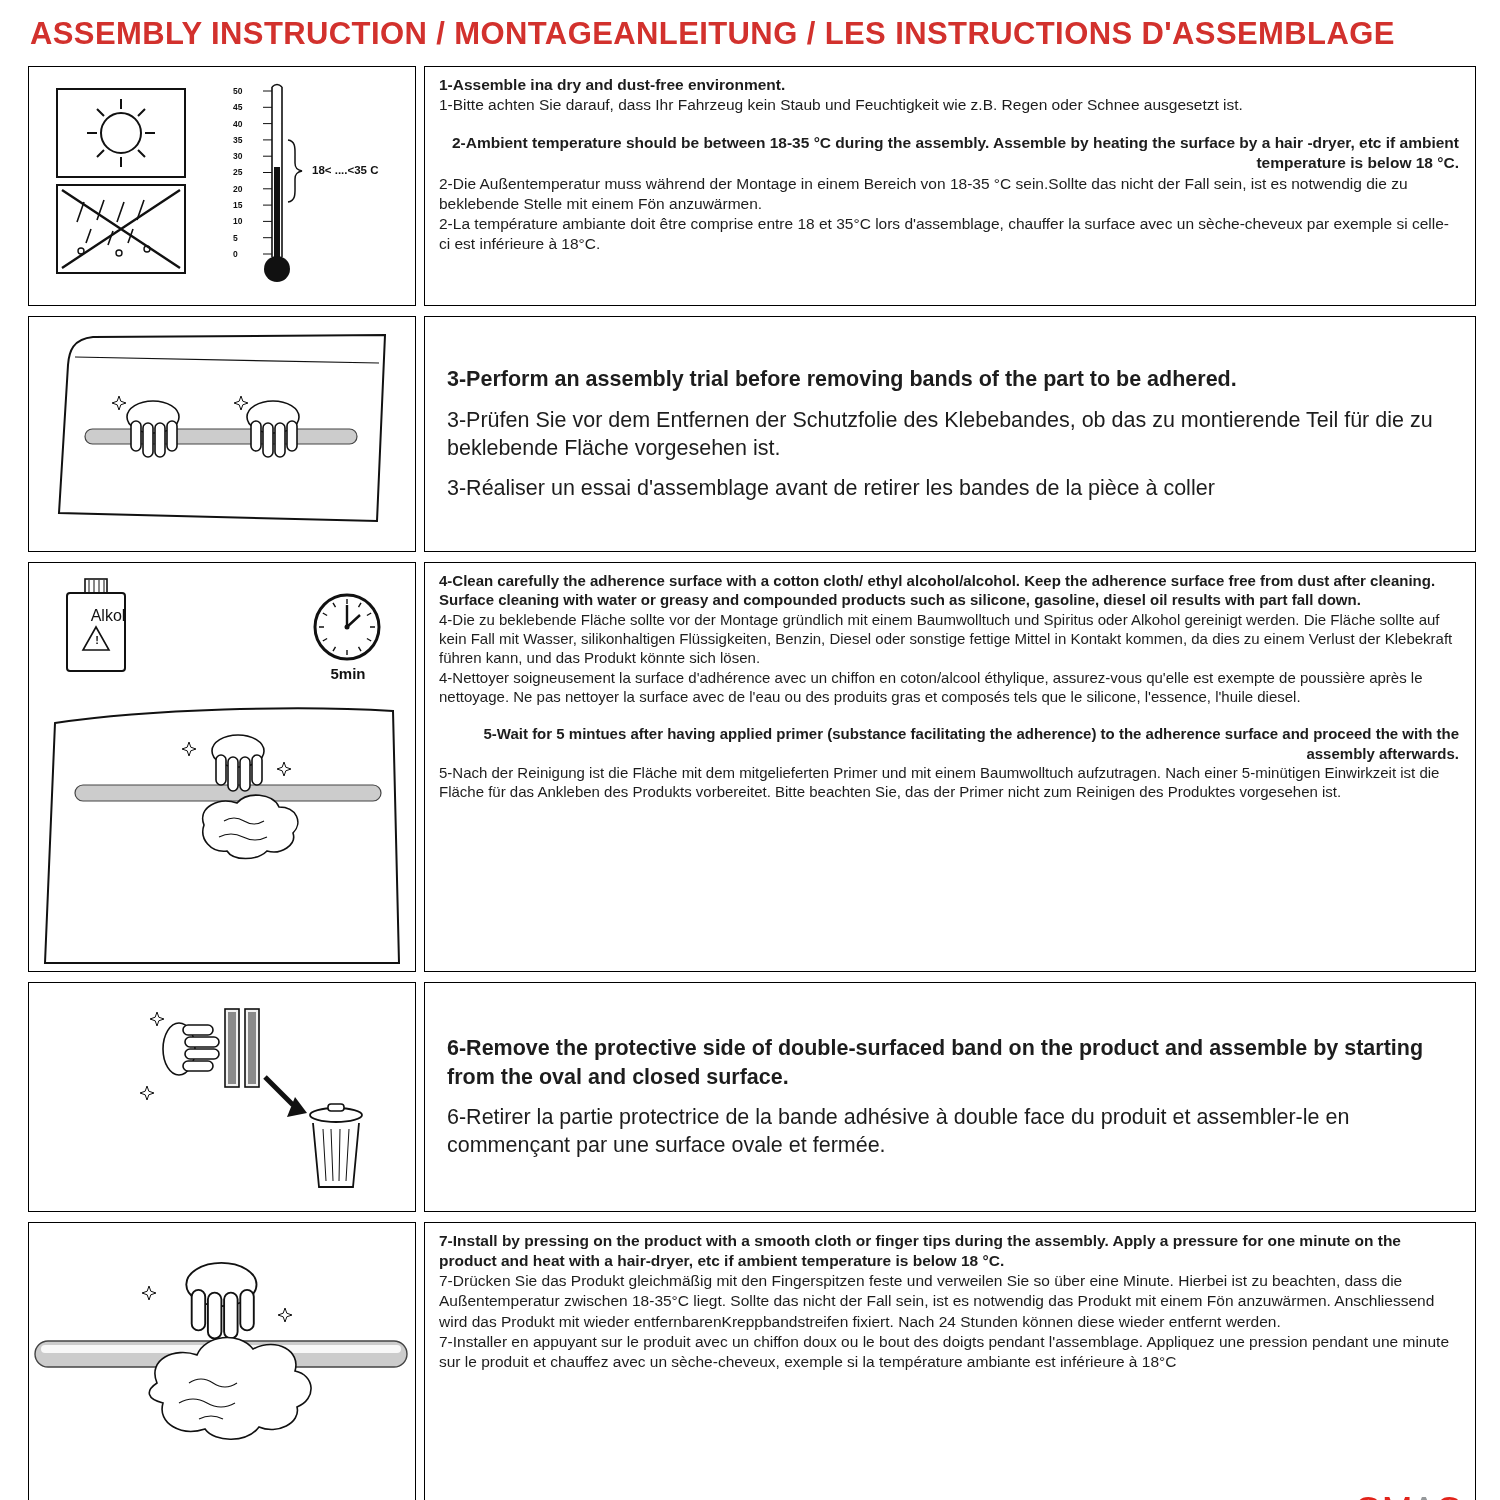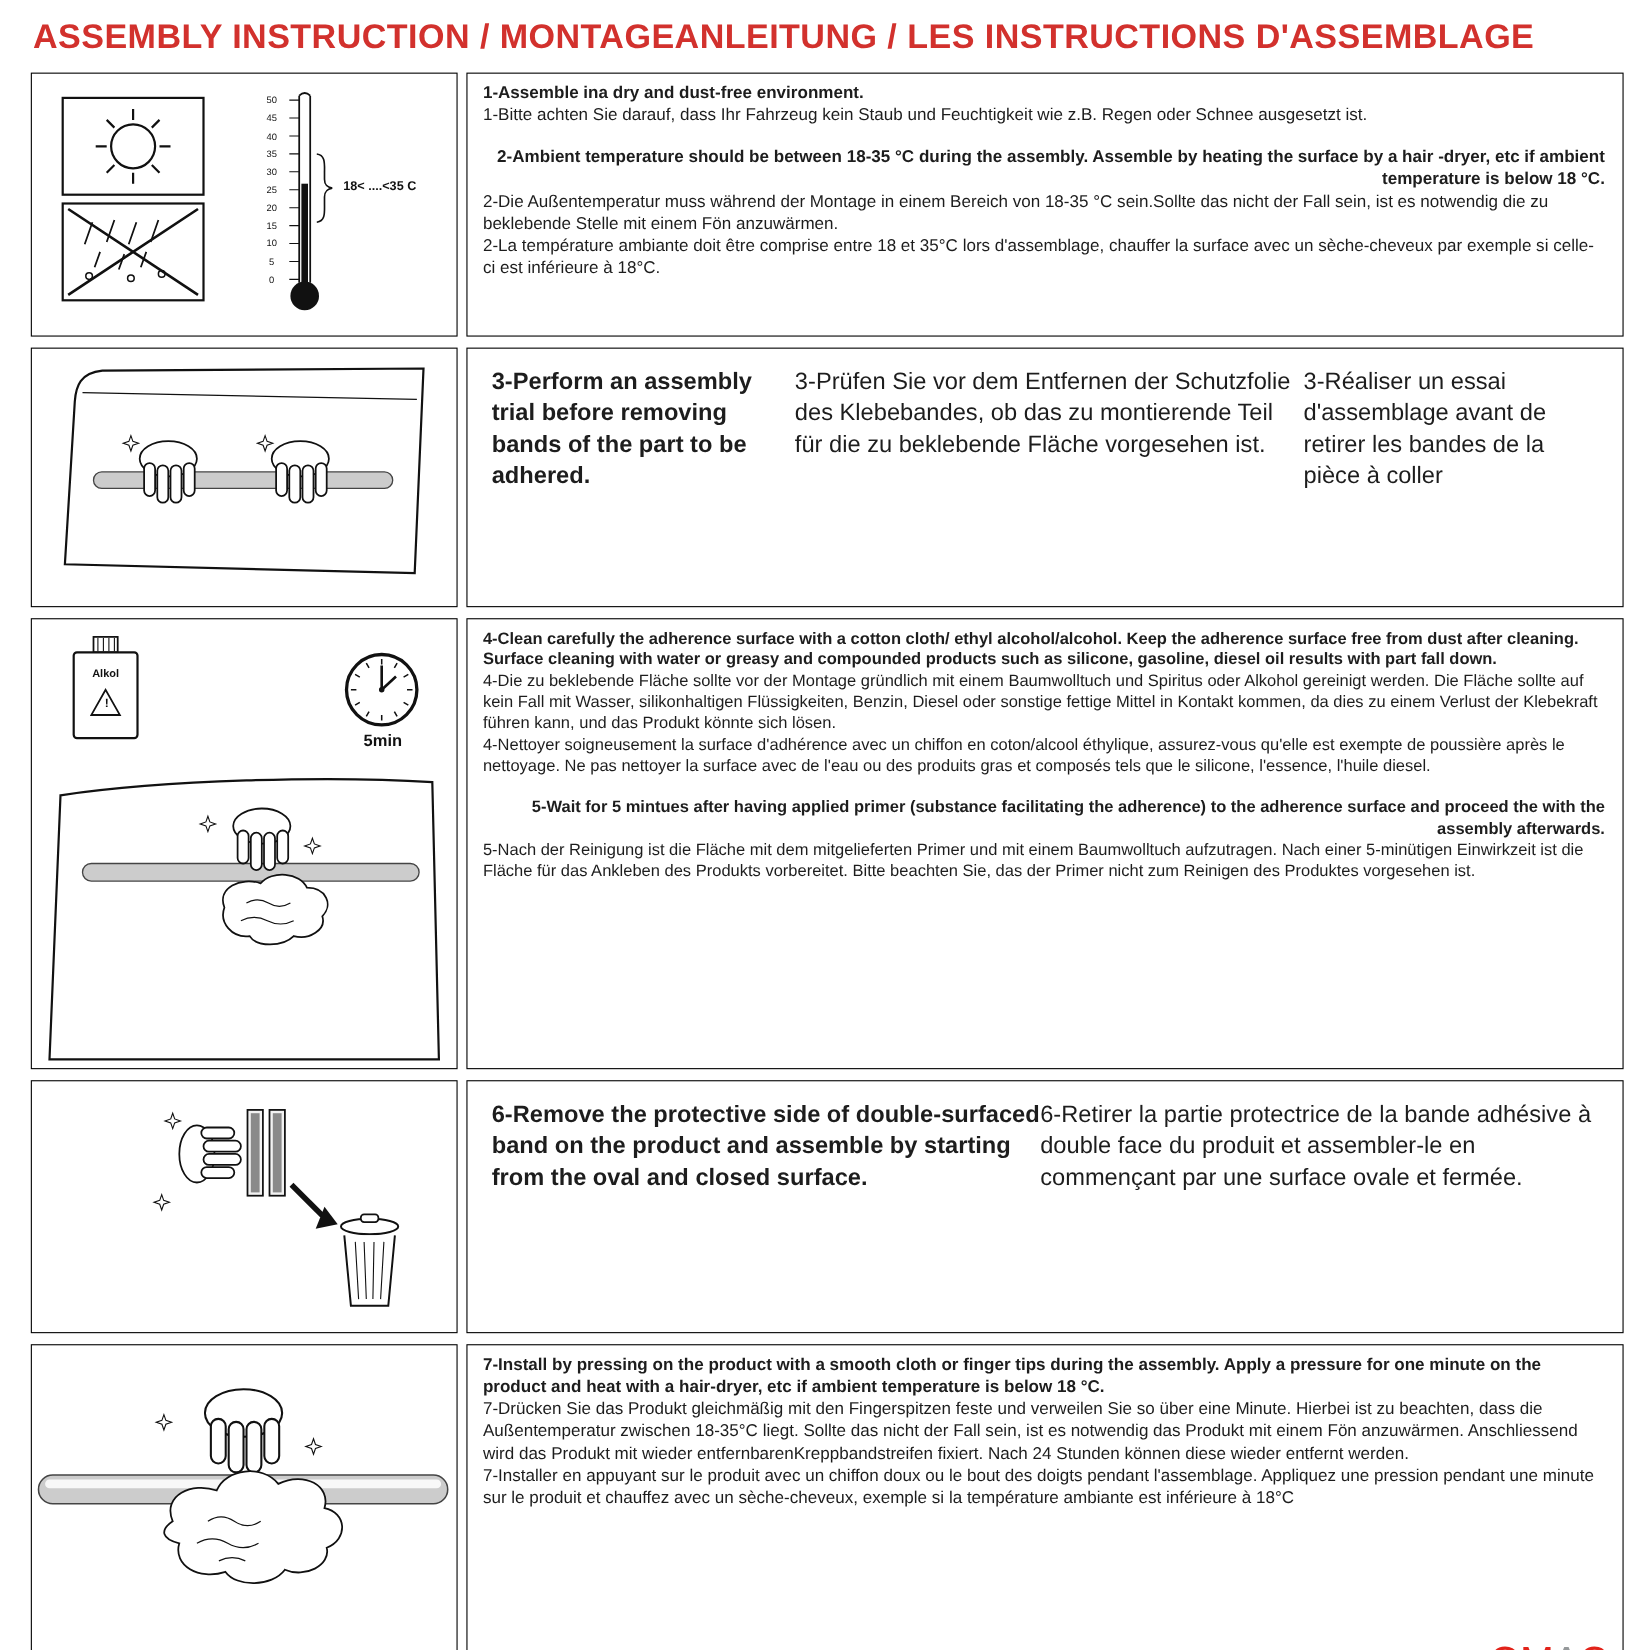--- a/index.html
+++ b/index.html
@@ -20,34 +20,34 @@
   .illus {
     width:388px; flex:none; border:1.5px solid #000;
     position:relative; overflow:hidden; background:#fff;
   }
   .illus svg { display:block; position:absolute; left:0; top:0; }
   .text-box { flex:1; border:1.5px solid #000; background:#fff; }
   .text-box.small { padding:8px 16px 6px 14px; font-size:15.5px; line-height:1.3; }
   .text-box.small.r3t { font-size:15px; line-height:1.29; }
   .text-box.big {
     padding:10px 22px; font-size:21.5px; line-height:1.32;
-    display:flex; flex-direction:row; justify-content:center;
+    display:flex; flex-direction:column; justify-content:center;
   }
   .text-box.big p { margin:6px 0; }
   .text-box p.b { font-weight:700; }
   .text-box p.gap { margin-top:18px;text-align:right; }
   .text-box.last { position:relative; }
   
   .ilabel { position:absolute; color:#111; }
   .thermo-scale {
-    left:204px; top:16px; width:28px; text-align:center;
-    font-size:8.5px; line-height:16.3px; font-weight:400; white-space:pre-line;
+    left:204px; top:16px; width:28px; text-align:left;
+    font-size:8.5px; line-height:16.3px; font-weight:700; white-space:pre-line;
   }
   .thermo-range { left:283px; top:97px; width:100px; font-size:11.5px; font-weight:600; }
-  .alkol-label { left:40px; top:44px; width:54px; text-align:center; font-size:10px; font-weight:700; }
+  .alkol-label { left:52px; top:44px; width:54px; text-align:center; font-size:16px; font-weight:400; }
   .warn-mark  { left:61px; top:71px; width:14px; text-align:center; font-size:11px; font-weight:800; }
   .clock-label { left:290px; top:102px; width:58px; text-align:center; font-size:15px; font-weight:700; }
   
   .logo {
     position:absolute; right:14px; bottom:4px;
     font-size:37px; font-weight:400; letter-spacing:-1px; line-height:1;
   }
   .logo .red { color:var(--logo-red,#e2231a); }
   .logo .gray { color:var(--logo-gray,#95989a); }
 </style>

